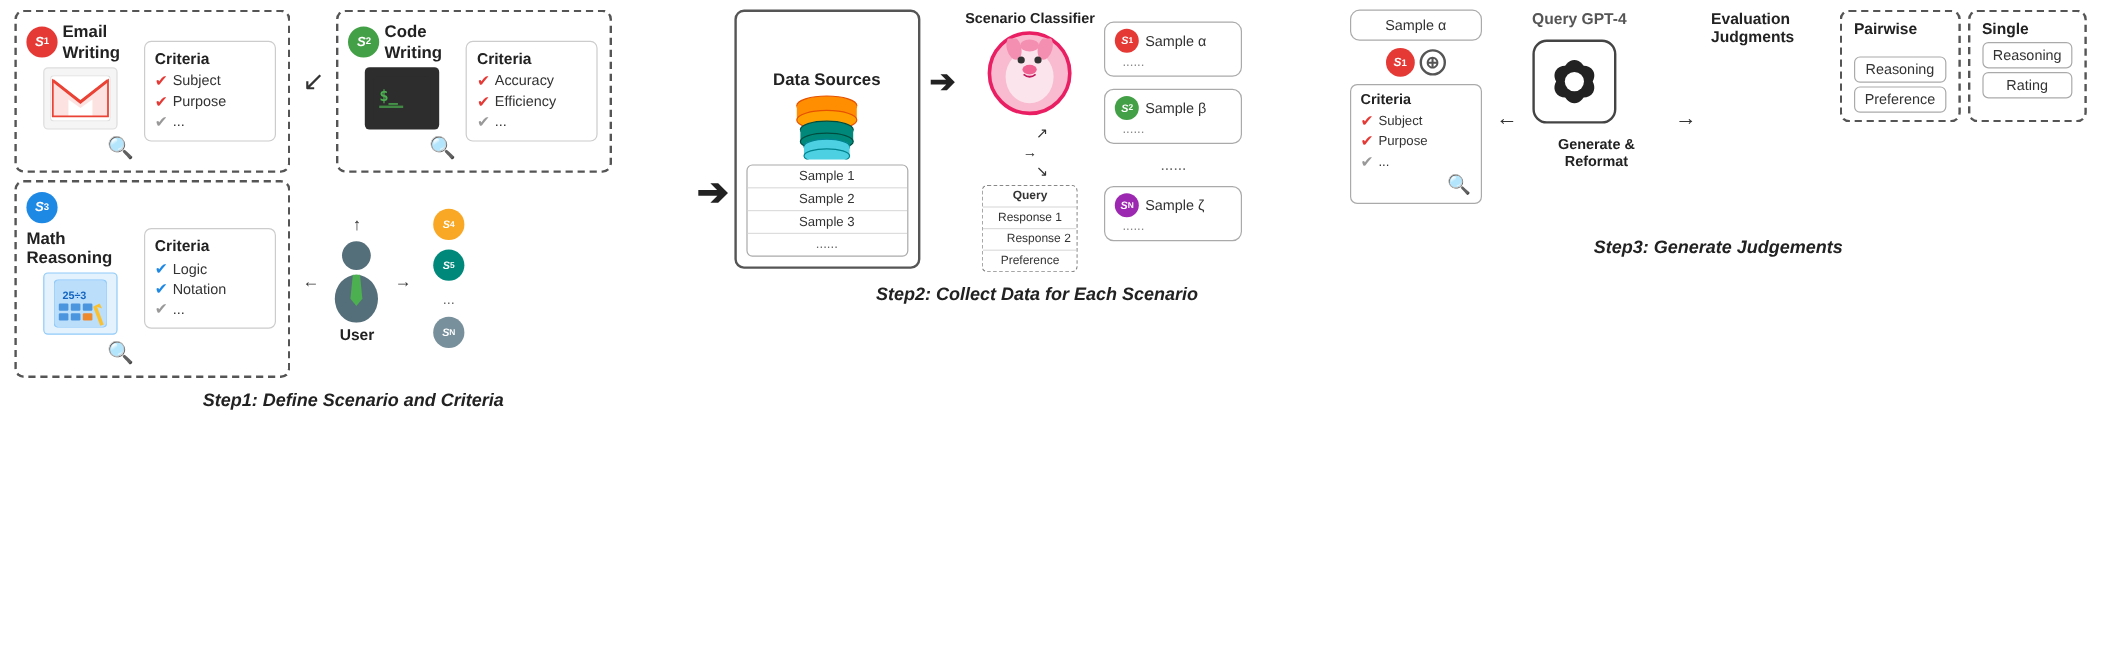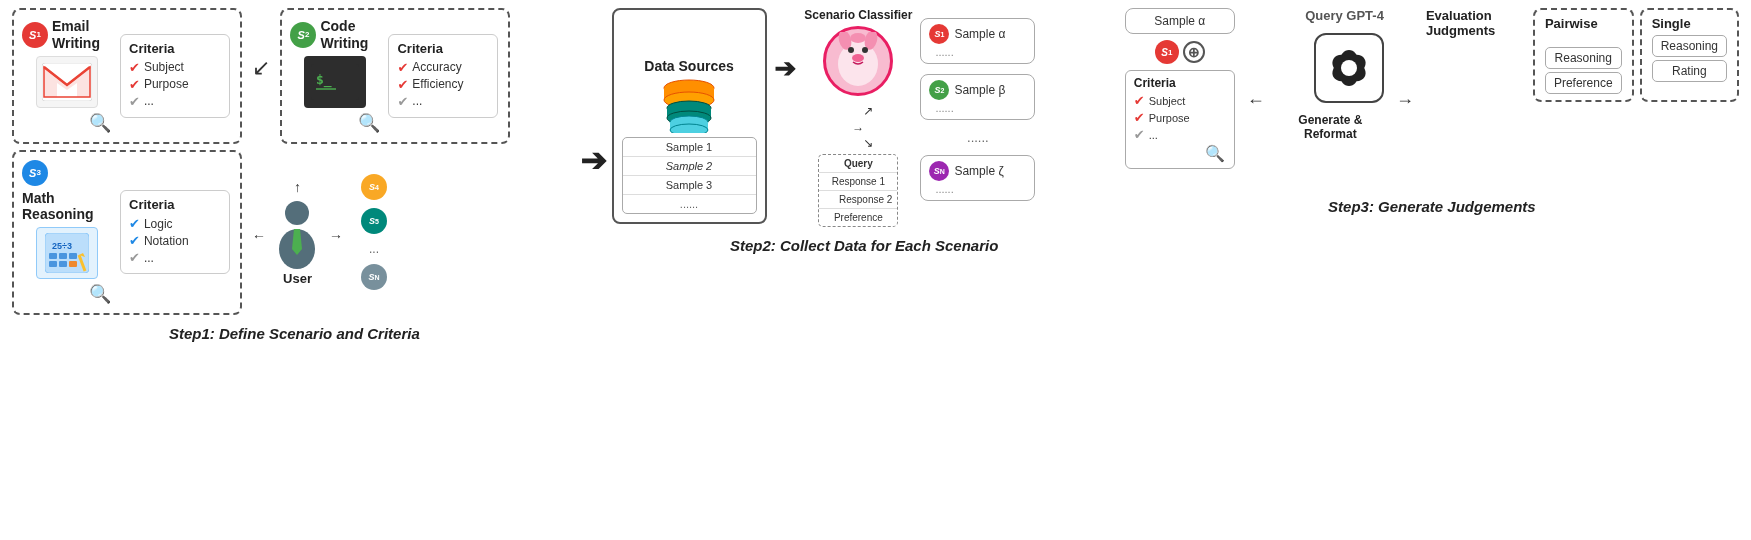--- a/index.html
+++ b/index.html
@@ -303,21 +303,21 @@
           <rect x="13" y="30" width="44" height="10" fill="#00897b"></rect>
           <ellipse cx="35" cy="40" rx="22" ry="7" fill="#00897b" stroke="#004d40" stroke-width="1"></ellipse>
 
           <ellipse cx="35" cy="44" rx="19" ry="6" fill="#4dd0e1" stroke="#00838f" stroke-width="1"></ellipse>
           <rect x="16" y="44" width="38" height="8" fill="#4dd0e1"></rect>
           <ellipse cx="35" cy="52" rx="19" ry="6" fill="#4dd0e1" stroke="#00838f" stroke-width="1"></ellipse>
         </svg>
 
         <div style="border:1.5px solid #aaa; border-radius:5px; width:100%; overflow:hidden;">
           <div style="font-size:11px; padding:3px 6px; border-bottom:1px solid #ddd; text-align:center; color:#333;">Sample 1</div>
-          <div style="font-size:11px; padding:3px 6px; border-bottom:1px solid #ddd; text-align:center; color:#333;font-style:italic;">Sample 2</div>
+          <div style="font-size:11px; padding:3px 6px; border-bottom:1px solid #ddd; text-align:center; color:#333;">Sample 2</div>
           <div style="font-size:11px; padding:3px 6px; border-bottom:1px solid #ddd; text-align:center; color:#333;">Sample 3</div>
           <div style="font-size:11px; padding:3px 6px; text-align:center; color:#666;">......</div>
         </div>
       </div>
 
       <div style="display:flex; align-items:center; height:120px;">
         <div style="font-size:26px; color:#222; font-weight:bold;">➔</div>
       </div>
 
       <div style="display:flex; flex-direction:column; align-items:center; gap:4px;">
@@ -437,21 +437,21 @@
           </div>
           <div style="font-size:16px; color:#e53935; align-self:flex-end; text-align:right;">🔍</div>
         </div>
 
       </div>
 
       <div style="display:flex; align-items:center; height:180px; padding: 0 4px;">
         <div style="font-size:18px; color:#333;">←</div>
       </div>
 
-      <div style="display:flex; flex-direction:column; align-items:flex-end; gap:10px;">
+      <div style="display:flex; flex-direction:column; align-items:flex-start; gap:10px;">
 
         <div style="font-size:13px; font-weight:bold; color:#555; text-align:center;">Query GPT-4</div>
 
         <div style="width:70px; height:70px; background:#fff; border:2px solid #444; border-radius:12px; display:flex; align-items:center; justify-content:center;">
           <svg width="52" height="52" viewBox="0 0 52 52">
 
             <g transform="translate(26,26)">
               <path d="M0,-18 C5,-18 9,-13 9,-8 L9,8 C9,13 5,18 0,18 C-5,18 -9,13 -9,8 L-9,-8 C-9,-13 -5,-18 0,-18 Z" fill="#222" transform="rotate(0)"></path>
               <path d="M0,-18 C5,-18 9,-13 9,-8 L9,8 C9,13 5,18 0,18 C-5,18 -9,13 -9,8 L-9,-8 C-9,-13 -5,-18 0,-18 Z" fill="#222" transform="rotate(60)"></path>
               <path d="M0,-18 C5,-18 9,-13 9,-8 L9,8 C9,13 5,18 0,18 C-5,18 -9,13 -9,8 L-9,-8 C-9,-13 -5,-18 0,-18 Z" fill="#222" transform="rotate(120)"></path>

